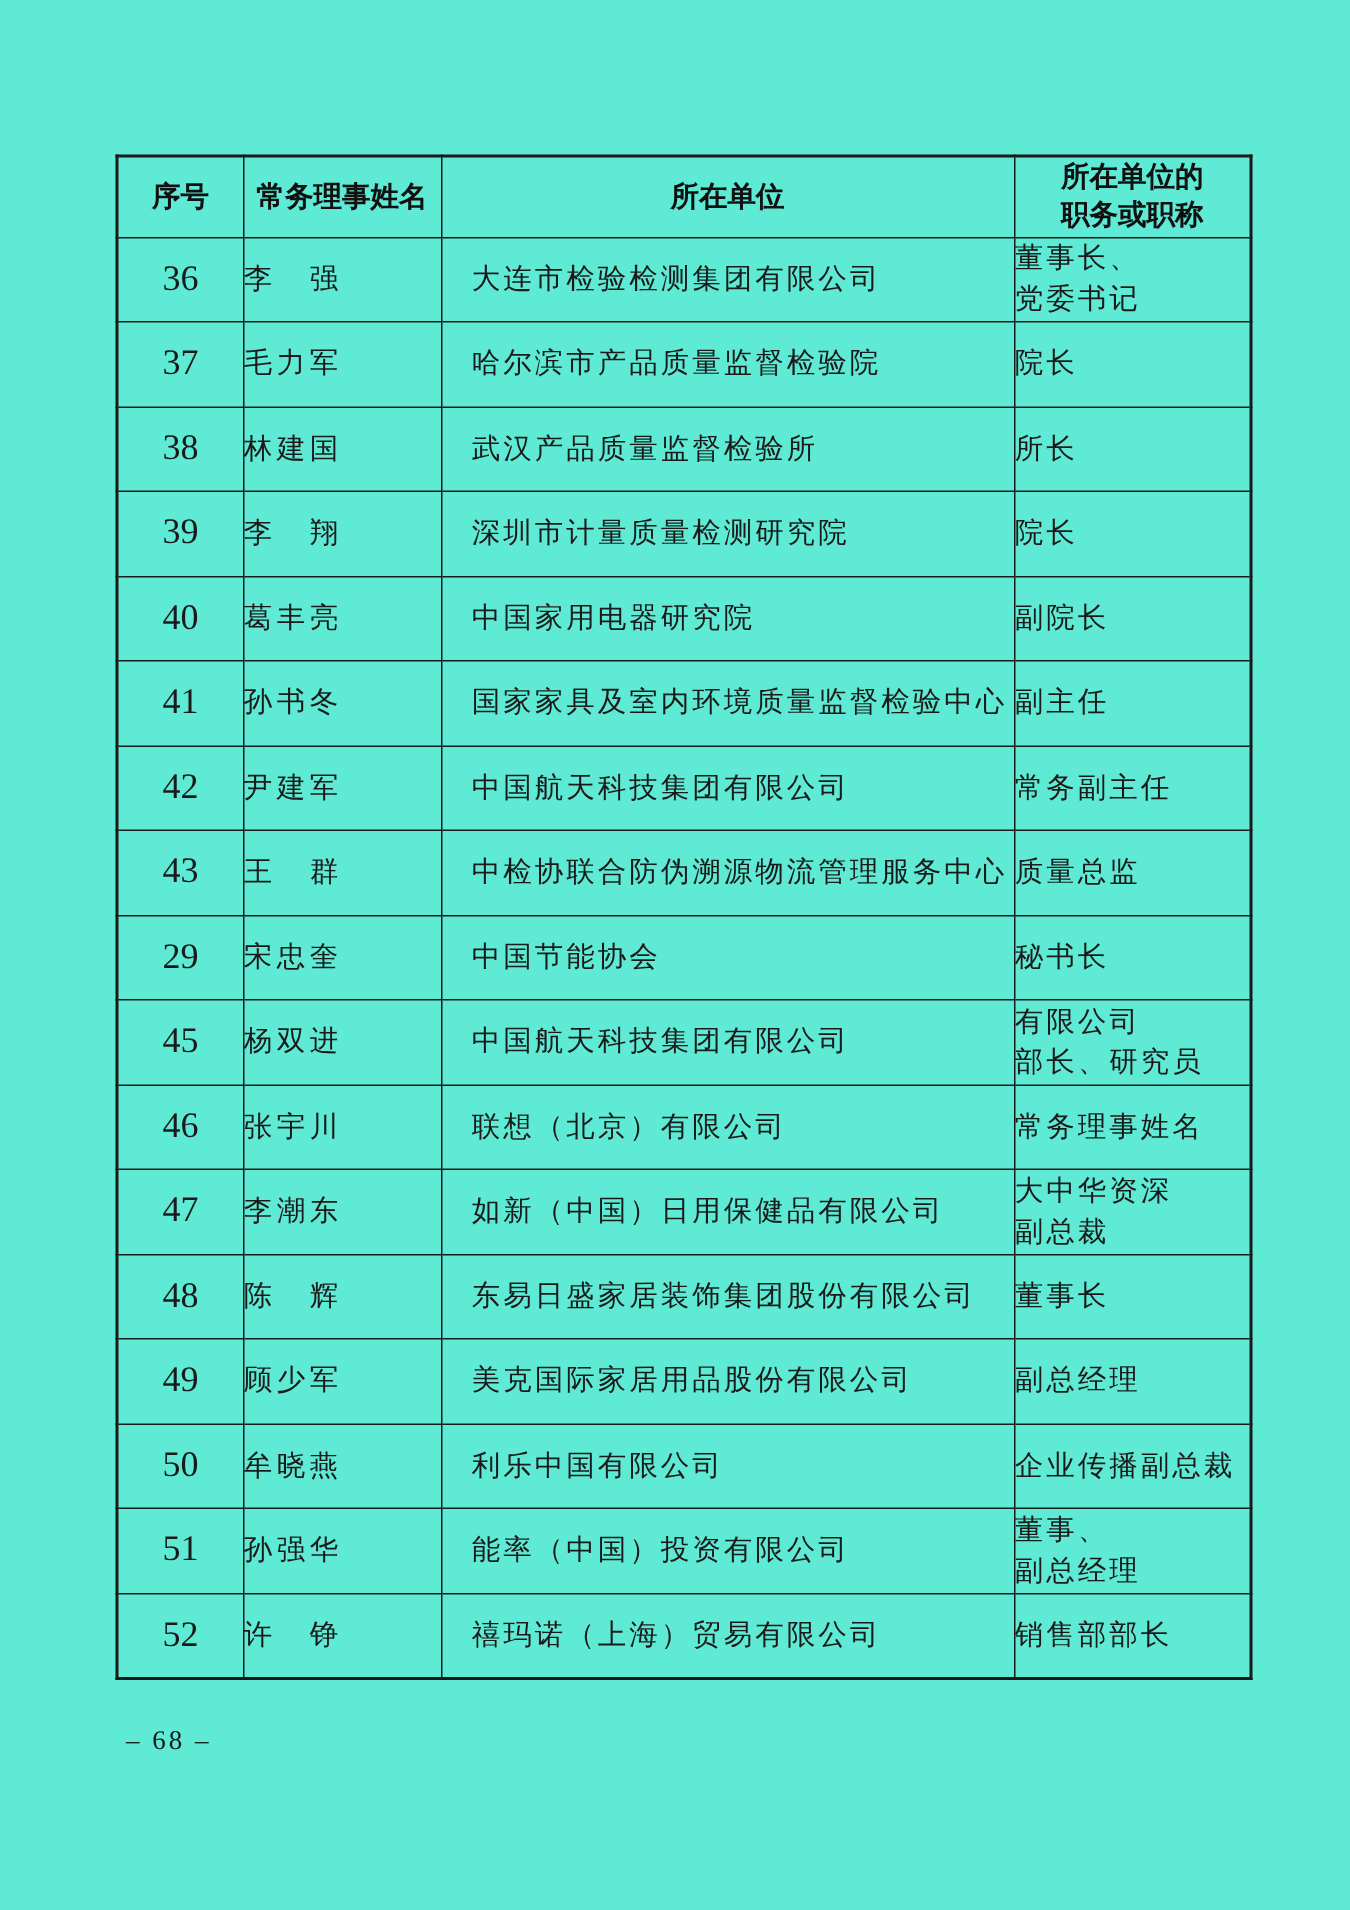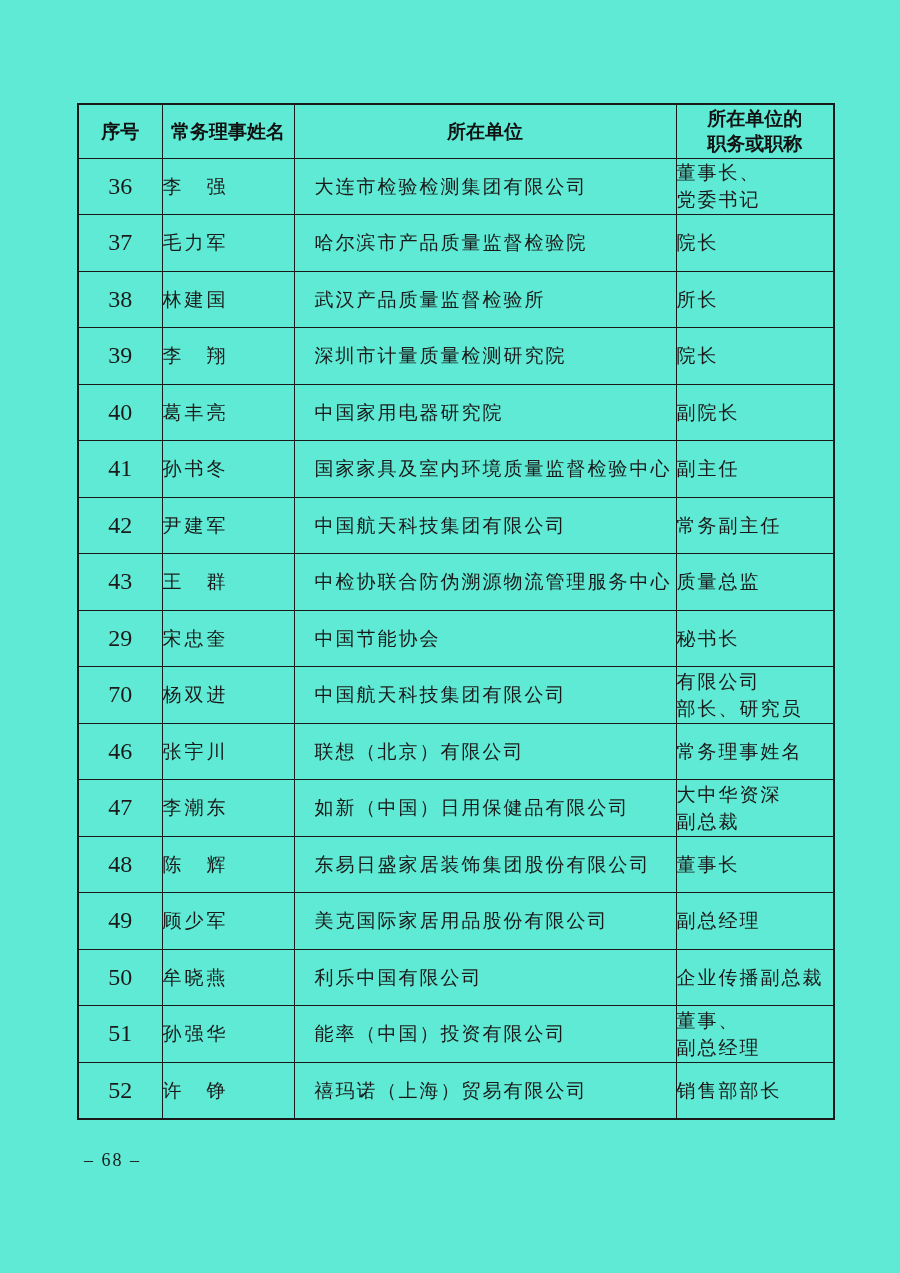--- a/index.html
+++ b/index.html
@@ -146,21 +146,21 @@
     </tr>
 
     <tr>
       <td class="c-num">29</td>
       <td class="c-name">宋忠奎</td>
       <td class="c-org">中国节能协会</td>
       <td class="c-pos">秘书长</td>
     </tr>
 
     <tr>
-      <td class="c-num">70</td>
+      <td class="c-num">45</td>
       <td class="c-name">杨双进</td>
       <td class="c-org">中国航天科技集团有限公司</td>
       <td class="c-pos">有限公司
 部长、研究员</td>
     </tr>
 
     <tr>
       <td class="c-num">46</td>
       <td class="c-name">张宇川</td>
       <td class="c-org">联想（北京）有限公司</td>

